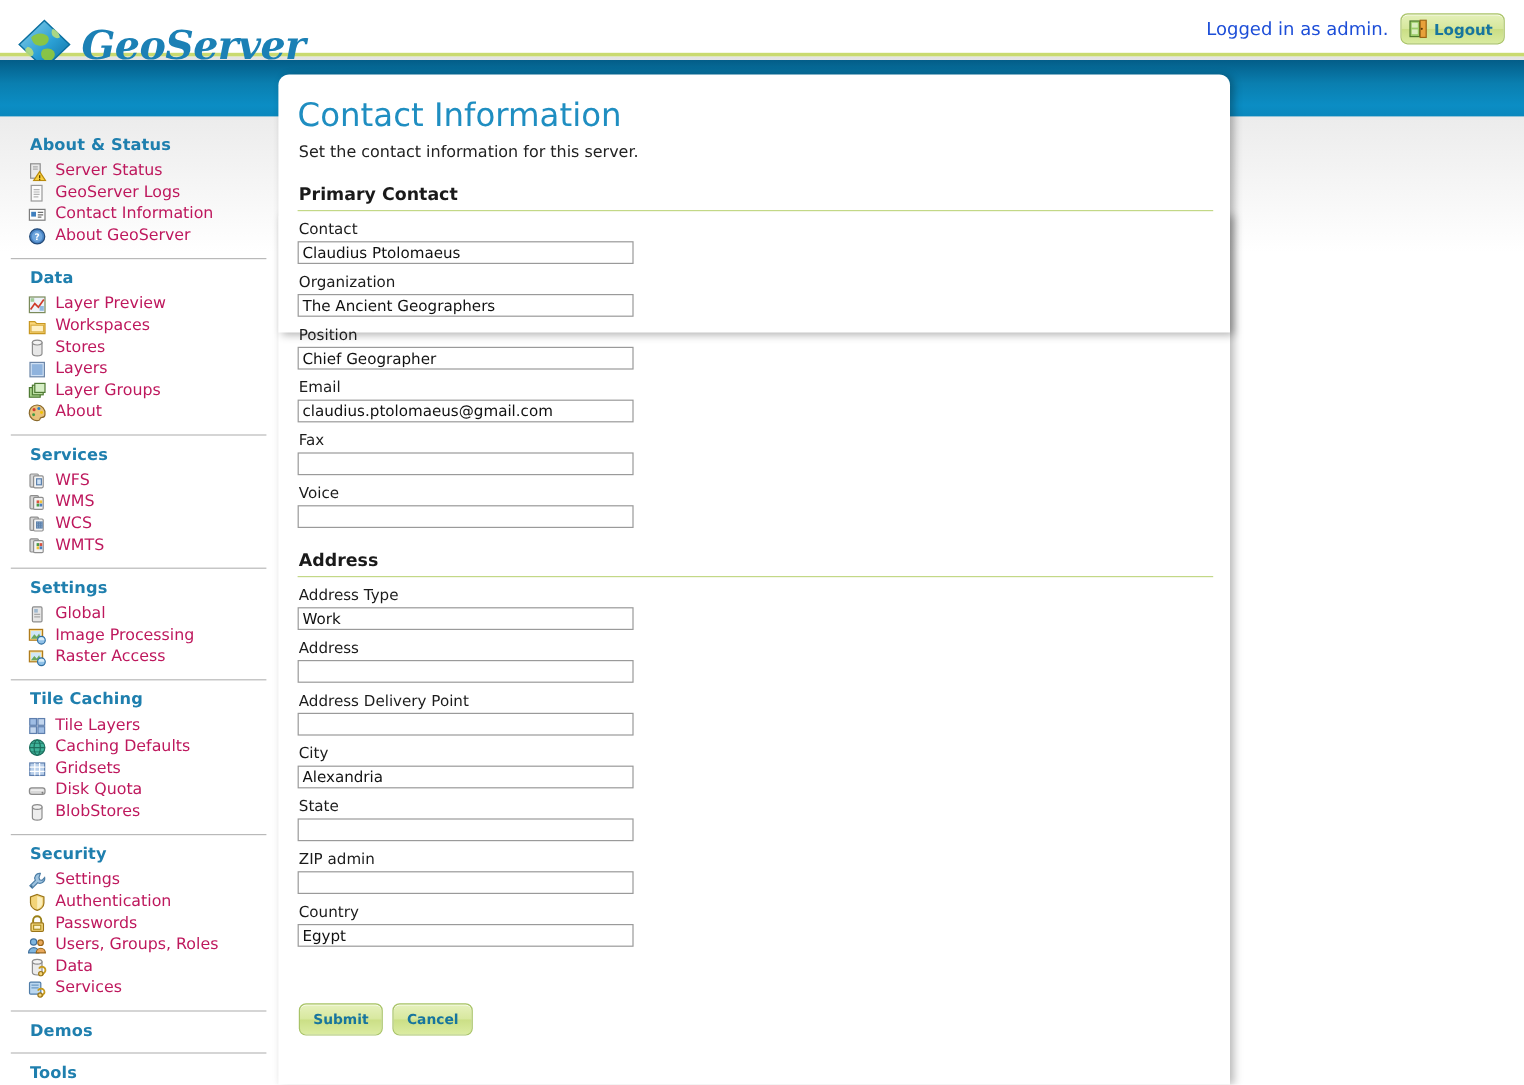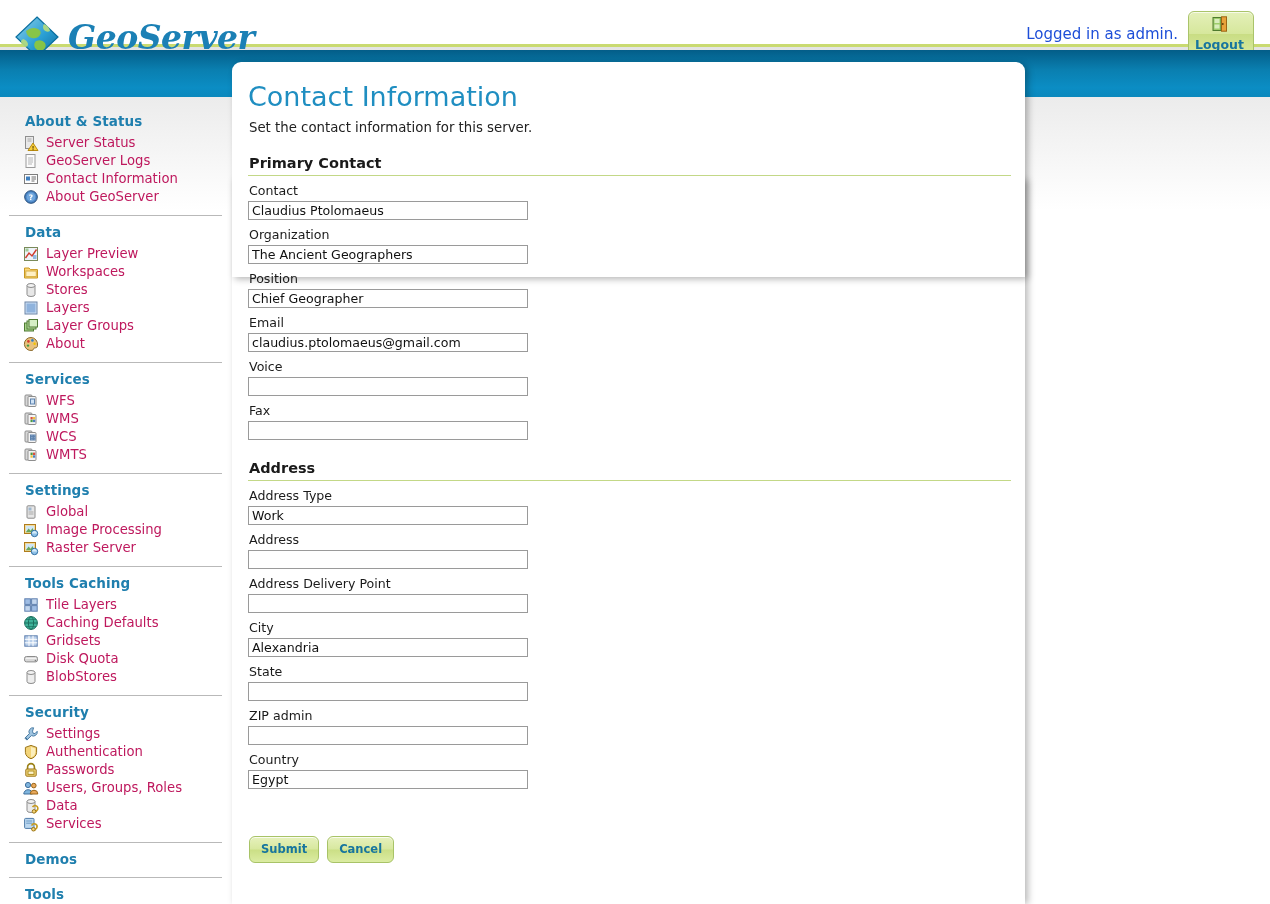--- a/index.html
+++ b/index.html
@@ -39,21 +39,20 @@
   }
   #login-text { font-size: 15px; color: #1d4ed8; }
   #logout-button {
     display: inline-flex; align-items: center; gap: 5px;
     padding: 4px 9px 4px 6px;
     background: linear-gradient(to bottom, #e4f0b9 0%, #d6e79c 50%, #c9dd84 51%, #d9ebA0 100%);
     border: 1px solid #aac46a;
     border-radius: 6px;
     cursor: pointer;
     box-shadow: inset 0 1px 0 rgba(255,255,255,0.7);
-    flex-direction: column;
   }
   #logout-label {
     font-size: 12.5px; font-weight: bold; color: #17759e;
   }
   .door-icon { width: 16px; height: 16px; display: block; }
 
   
   #bluebar {
     position: absolute; left: 0; top: 50px; width: 1270px; height: 47px;
     background: linear-gradient(to bottom, #035d88 0%, #0a7fb0 42%, #0b8dc4 80%, #0a88bd 100%);
@@ -349,26 +348,26 @@
         <span class="lbl">Image Processing</span>
       </div>
       <div class="side-item">
         <svg class="side-ico" viewBox="0 0 16 16">
           <rect x="1.5" y="2.5" width="11" height="9" fill="#f6d98d" stroke="#b07c1c"></rect>
           <rect x="2.8" y="3.8" width="8.4" height="6.4" fill="#cfe6f7"></rect>
           <path d="M2.8 10.2 L5.6 6.6 L7.6 8.7 L9.6 6 L11.2 10.2 Z" fill="#6aa75c"></path>
           <circle cx="11.5" cy="11.5" r="3.2" fill="#8fc1e8" stroke="#2f6fa3"></circle>
           <path d="M9 11.5 a2.5 2.5 0 0 1 5 0" fill="#d6ecf9"></path>
         </svg>
-        <span class="lbl">Raster Server</span>
+        <span class="lbl">Raster Access</span>
       </div>
     </div>
     <div class="side-divider"></div>
     <div class="side-section">
-      <div class="side-head">Tools Caching</div>
+      <div class="side-head">Tile Caching</div>
       <div class="side-item">
         <svg class="side-ico" viewBox="0 0 16 16">
           <rect x="1.8" y="1.8" width="5.6" height="5.6" fill="#9fbde4" stroke="#5e7fae"></rect>
           <rect x="8.6" y="1.8" width="5.6" height="5.6" fill="#c3d6ee" stroke="#5e7fae"></rect>
           <rect x="1.8" y="8.6" width="5.6" height="5.6" fill="#c3d6ee" stroke="#5e7fae"></rect>
           <rect x="8.6" y="8.6" width="5.6" height="5.6" fill="#9fbde4" stroke="#5e7fae"></rect>
         </svg>
         <span class="lbl">Tile Layers</span>
       </div>
       <div class="side-item">
@@ -490,25 +489,25 @@
       </div>
       <div class="field">
         <label class="field-label">Position</label>
         <input type="text" class="field-input" value="Chief Geographer" style="">
       </div>
       <div class="field">
         <label class="field-label">Email</label>
         <input type="text" class="field-input" value="claudius.ptolomaeus@gmail.com" style="">
       </div>
       <div class="field">
+        <label class="field-label">Fax</label>
+        <input type="text" class="field-input" value="" style="">
+      </div>
+      <div class="field">
         <label class="field-label">Voice</label>
-        <input type="text" class="field-input" value="" style="">
-      </div>
-      <div class="field">
-        <label class="field-label">Fax</label>
         <input type="text" class="field-input" value="" style="">
       </div>
       <div class="section-head">Address</div>
       <div class="section-rule"></div>
       <div class="field">
         <label class="field-label">Address Type</label>
         <input type="text" class="field-input" value="Work" style="">
       </div>
       <div class="field">
         <label class="field-label">Address</label>

